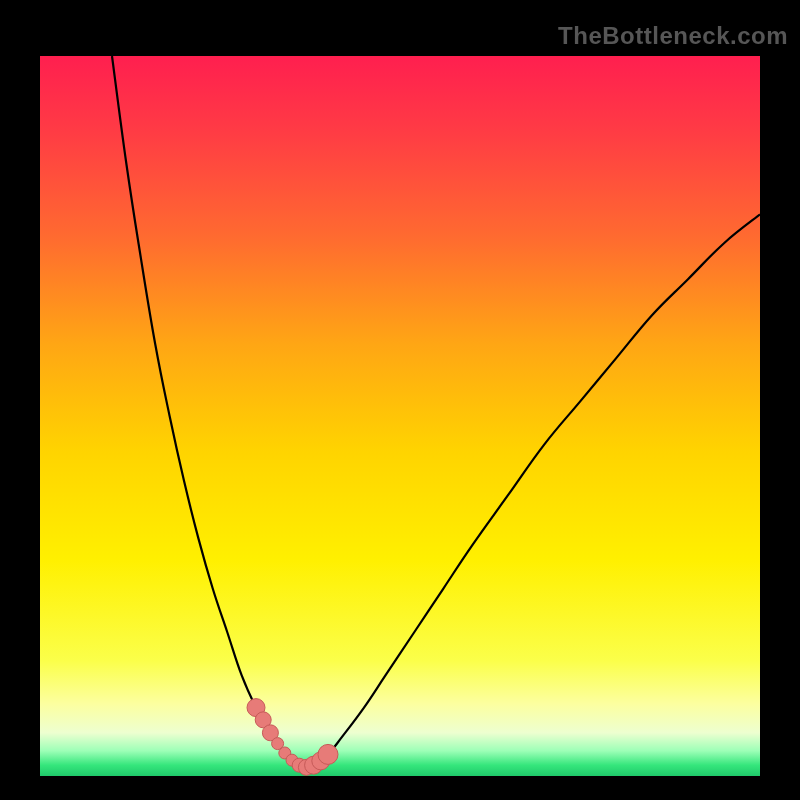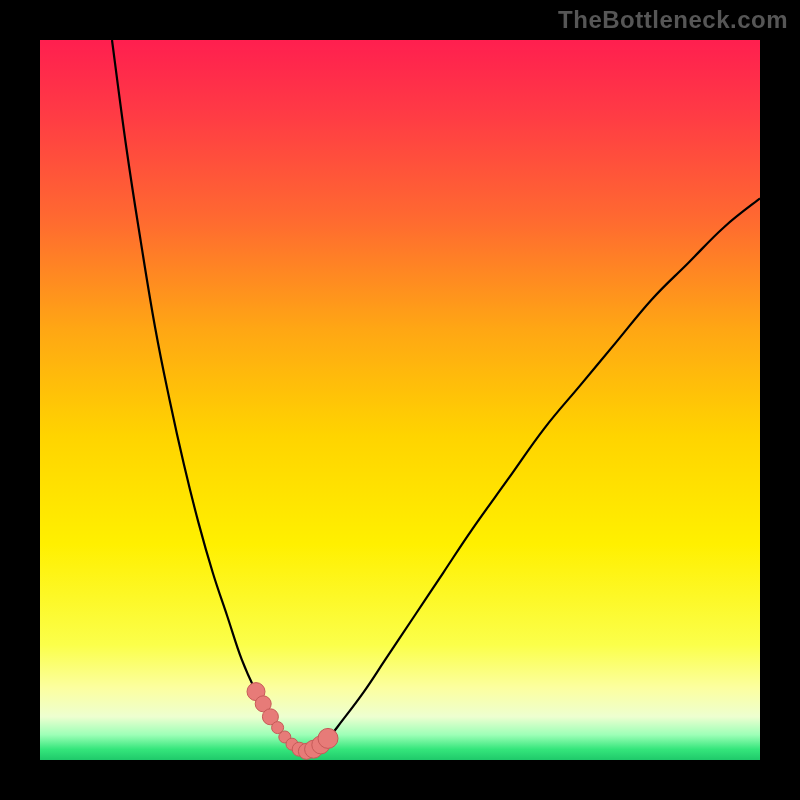--- a/index.html
+++ b/index.html
@@ -5,21 +5,21 @@
   html, body {
     margin: 0;
     padding: 0;
     width: 800px;
     height: 800px;
     background: #000;
     overflow: hidden;
   }
   .frame {
     position: absolute;
-    left: 0; top: 0;
+    left: 0; top: 16px;
     width: 800px; height: 566px;
     background: #000;
   }
   .plot-area {
     position: absolute;
     left: 40px;
     top: 40px;
     width: 720px;
     height: 720px;
     overflow: hidden;

